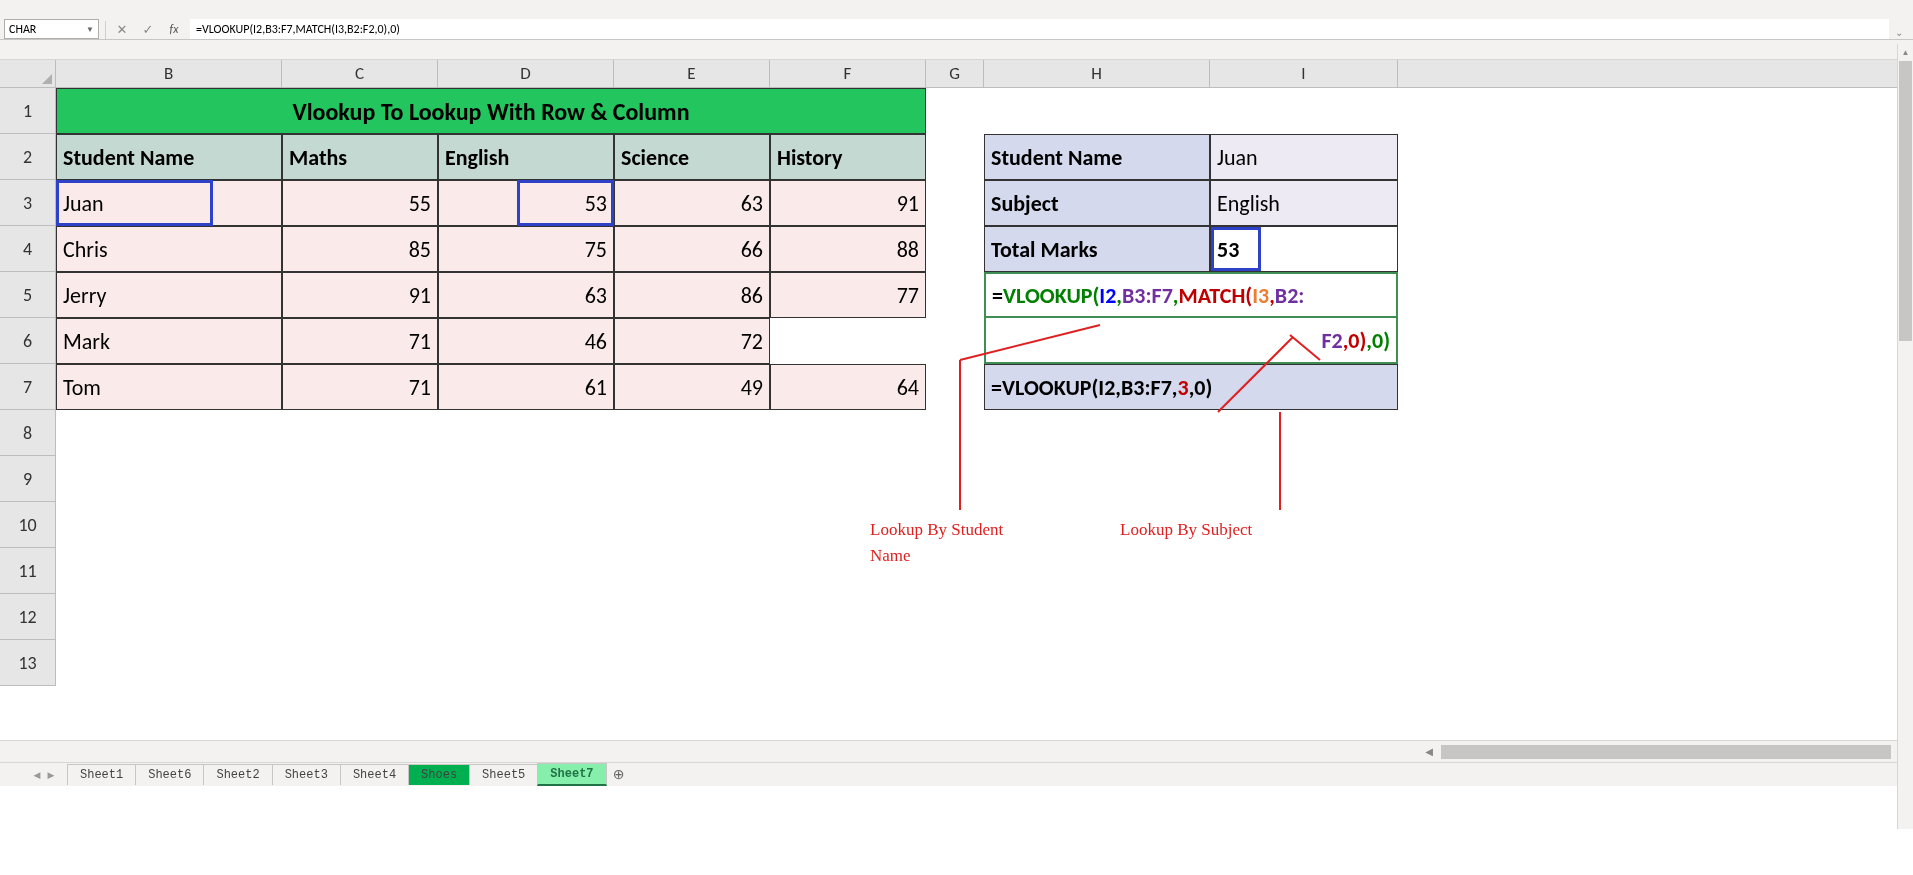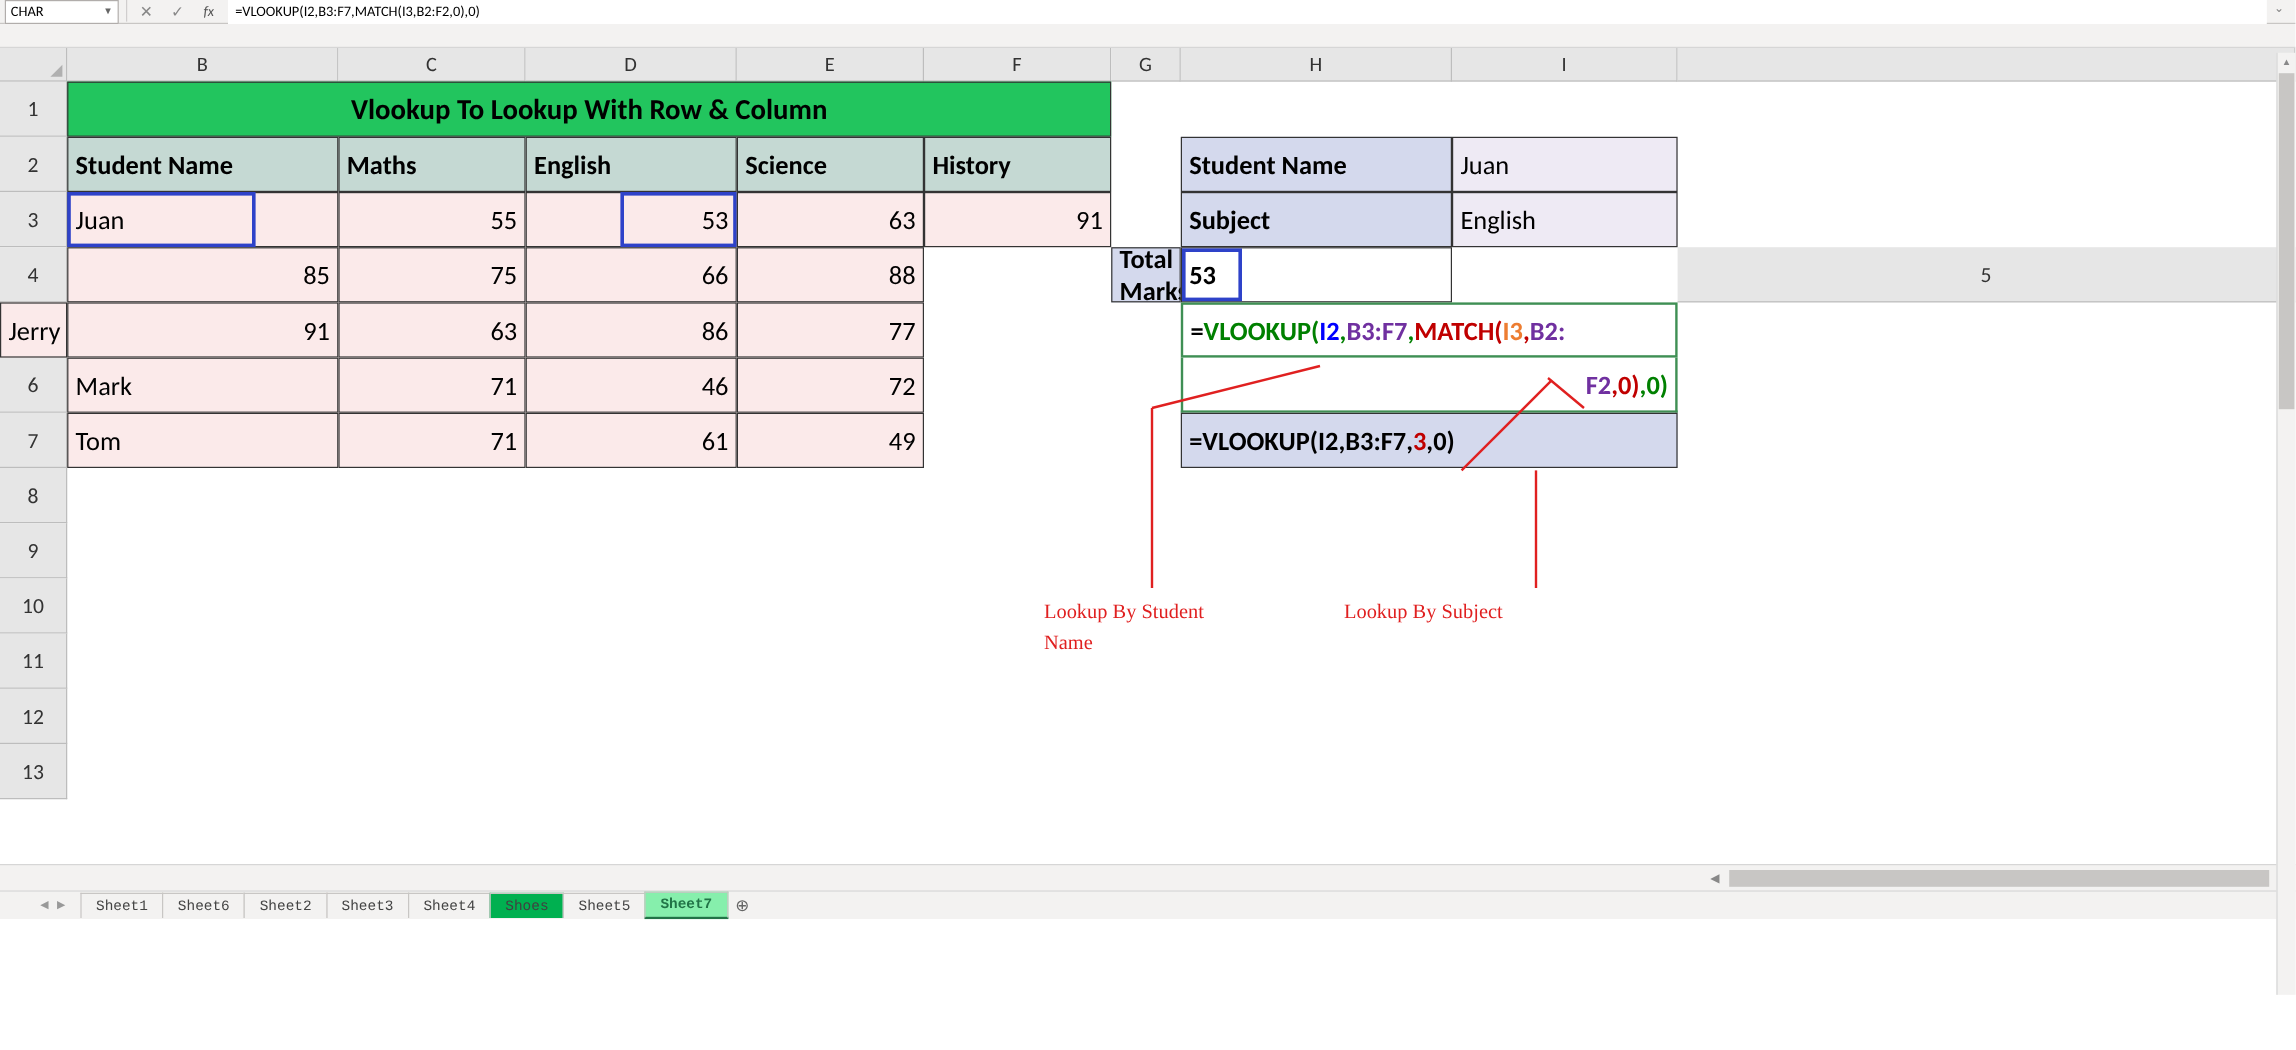--- a/index.html
+++ b/index.html
@@ -7,22 +7,22 @@
       font-family: Calibri, Arial, sans-serif;
       font-size: 13px;
       background: #fff;
       overflow: hidden;
       user-select: none;
     }
     
     
     .formula-bar {
       display: flex;
-      align-items: flex-start;
-      height: 20px;
+      align-items: flex-end;
+      height: 40px;
       background: #f3f2f1;
       border-bottom: 1px solid #c8c6c4;
       padding: 0 4px;
       gap: 6px;
     }
     .name-box {
       width: 95px;
       height: 20px;
       background: #fff;
       border: 1px solid #b1adab;
@@ -333,20 +333,21 @@
       <div class="blue-box" style="left:78px;top:-1px;right:-1px;bottom:-1px;"></div>
     </div>
     <div class="cell data num">63</div>
     <div class="cell data num">91</div>
     <div class="cell blank-cell"></div>
     <div class="cell side-label">Subject</div>
     <div class="cell side-val">English</div>
     <div class="cell blank-cell"></div>
 
     <div class="row-head">4</div>
+    <div class="cell data">Chris</div>
     <div class="cell data num">85</div>
     <div class="cell data num">75</div>
     <div class="cell data num">66</div>
     <div class="cell data num">88</div>
     <div class="cell blank-cell"></div>
     <div class="cell side-label">Total Marks</div>
     <div class="cell side-val white" style="font-weight:bold;">53
       <div class="blue-box" style="left:0;top:0;width:50px;bottom:0;"></div>
     </div>
     <div class="cell blank-cell"></div>
@@ -383,20 +384,21 @@
         <span class="f-red">,0)</span>
         <span class="f-green">,0)</span>
     </div>
     <div class="cell blank-cell"></div>
 
     <div class="row-head">7</div>
     <div class="cell data">Tom</div>
     <div class="cell data num">71</div>
     <div class="cell data num">61</div>
     <div class="cell data num">49</div>
+    <div class="cell data num">64</div>
     <div class="cell blank-cell"></div>
     <div class="cell formula-display2">
       <span class="f-black">=VLOOKUP(I2,B3:F7,</span>
         <span class="f-red">3</span>
         <span class="f-black">,0)</span>
     </div>
     <div class="cell blank-cell"></div>
 
     <div class="row-head">8</div>
     <div class="cell blank-cell" style="grid-column:2/11;"></div>

